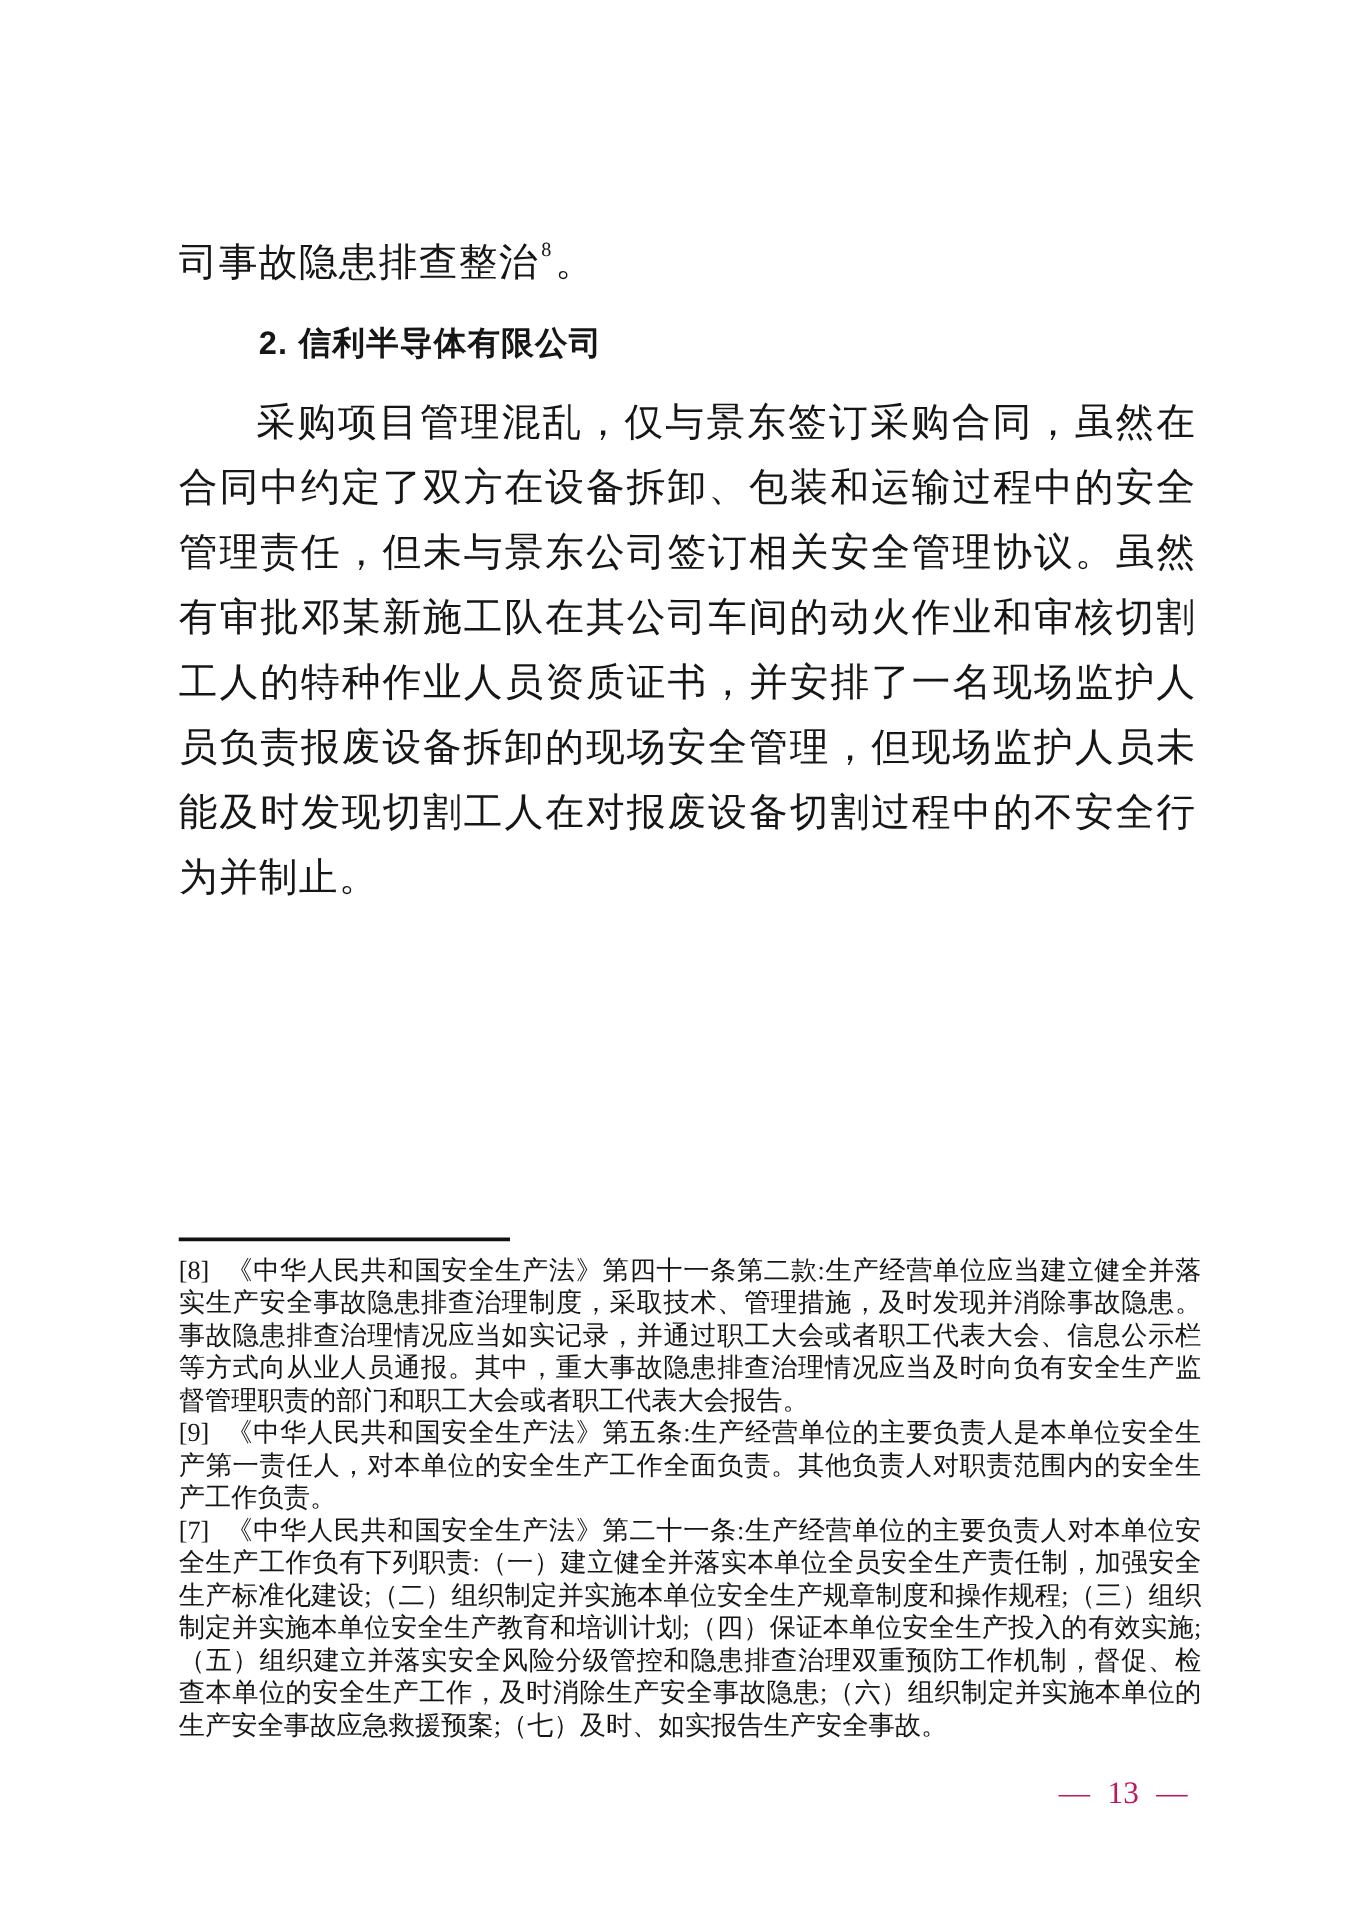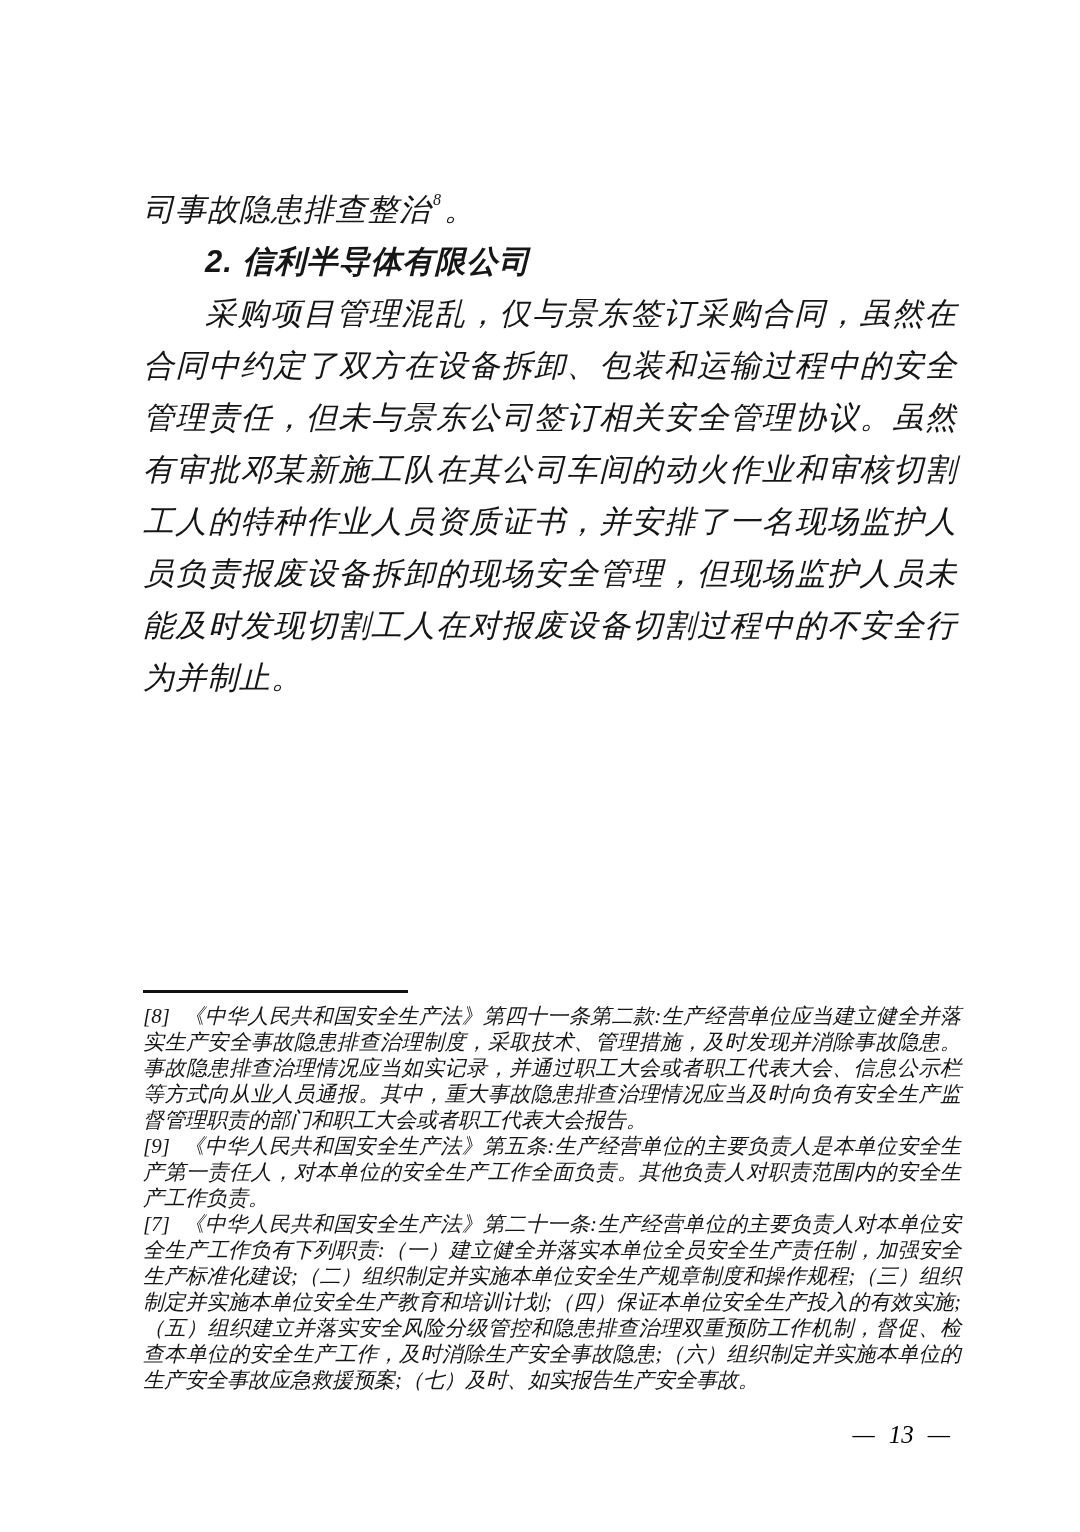--- a/index.html
+++ b/index.html
@@ -4,38 +4,37 @@
 <style>
   html, body { margin: 0; padding: 0; background: #ffffff; }
   .page {
     position: relative;
     width: 1080px;
     height: 1532px;
     background: #ffffff;
     font-family: "Liberation Serif", "DejaVu Serif", serif;
     color: #161616;
     overflow: hidden;
-    font-style: italic;
   }
   .body-text {
     position: absolute;
     left: 143px;
     top: 184px;
     width: 814px;
     font-size: 31px;
     line-height: 52px;
     letter-spacing: 1px;
     text-align: justify;
   }
   .para { margin: 0; text-indent: 2em; }
   .para.no-indent { text-indent: 0; }
   .heading {
-    margin: 0;
+    margin: 12px;
     text-indent: 2em;
-    font-size: 31px;
+    font-size: 26px;
     line-height: 52px;
     font-weight: bold;
     font-family: "Liberation Sans", "DejaVu Sans", sans-serif;
   }
   sup.fnref {
     font-size: 0.52em;
     line-height: 0;
     vertical-align: 15px;
     padding: 0 3px 0 2px;
     letter-spacing: 0;
@@ -57,21 +56,21 @@
     line-height: 26px;
     text-align: justify;
   }
   .fn { margin: 0; }
   .fn-id { margin-right: 13px; }
   .page-number {
     position: absolute;
     top: 1421px;
     right: 130px;
     font-size: 25px;
-    color: #000000;
+    color: #be185d;
   }
   .page-number .dash { letter-spacing: 0; }
   .page-number .num { margin: 0 14px; }
 </style>
 </head>
 <body>
 
 <div class="page">
 
   <div class="body-text">

